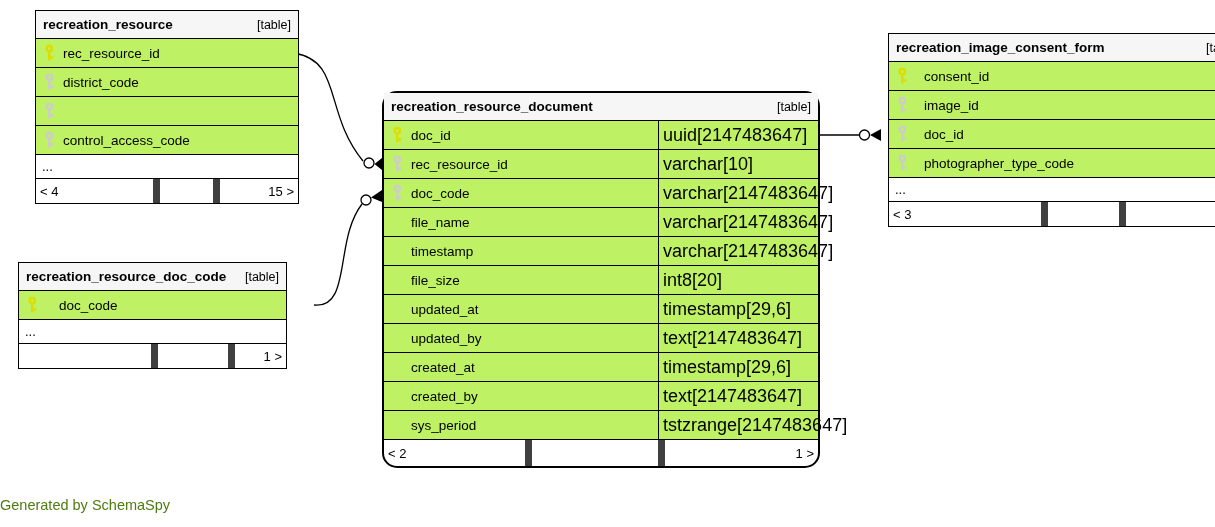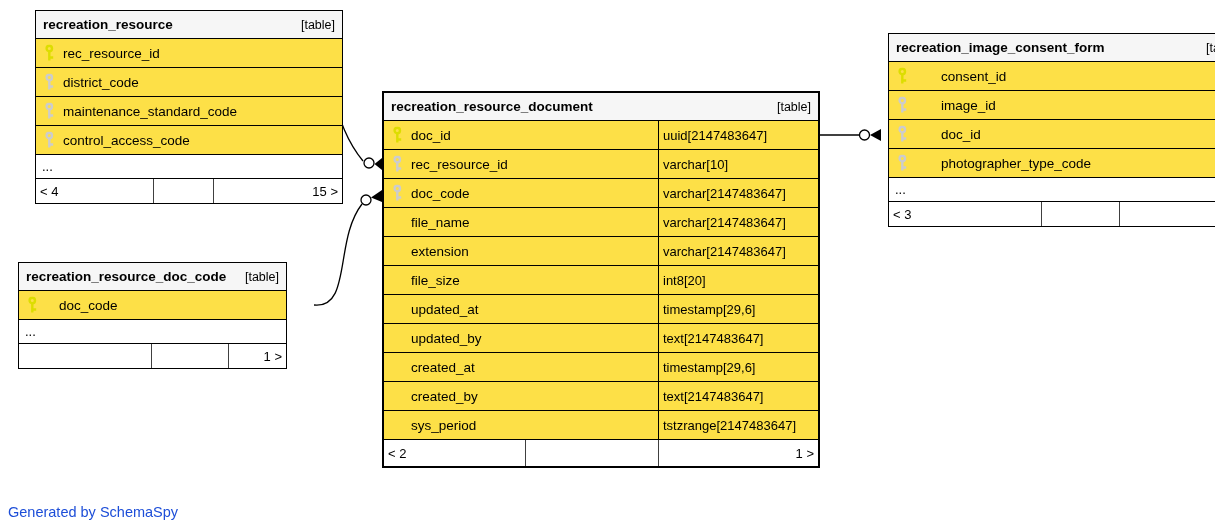--- a/index.html
+++ b/index.html
@@ -7,47 +7,47 @@
     width:1215px;height:527px;position:relative;background:#ffffff;
     font-family:"Liberation Sans",sans-serif;color:#000;overflow:hidden;
   }
   .edges{position:absolute;left:0;top:0;pointer-events:none;}
   .tnode{position:absolute;background:#fff;border:1px solid #000;box-sizing:border-box;}
   .tnode.emph{border-width:2px;}
   .thead{display:flex;justify-content:space-between;align-items:center;height:28px;
          background:#f6f6f6;border-bottom:1px solid #000;padding:0 7px;box-sizing:border-box;}
   .tname{font-weight:bold;font-size:13.5px;white-space:nowrap;}
   .ttag{font-size:12.5px;white-space:nowrap;margin-left:10px;}
-  .trow{display:flex;height:29px;border-bottom:1px solid #000;box-sizing:border-box;align-items:stretch;background:#fde047;}
+  .trow{display:flex;height:29px;border-bottom:1px solid #000;box-sizing:border-box;align-items:stretch;background:#bef264;}
   .ncell{position:relative;display:flex;align-items:center;flex:1;min-width:0;}
   .keyicon{position:absolute;left:8px;top:50%;transform:translateY(-50%);width:11px;height:17px;display:block;}
   .col-label{margin-left:27px;font-size:13.5px;white-space:nowrap;}
   .tcell{flex:0 0 162px;border-left:1px solid #000;display:flex;align-items:center;
-         padding-left:4px;font-size:13px;white-space:nowrap;box-sizing:border-box;}
+         padding-left:4px;font-size:18px;white-space:nowrap;box-sizing:border-box;}
   .erow{height:24px;border-bottom:1px solid #000;display:flex;align-items:center;
         padding-left:6px;font-size:13px;box-sizing:border-box;}
   .tfoot{display:flex;height:24px;font-size:13px;box-sizing:border-box;}
   .fc{display:flex;align-items:center;padding:0 4px;box-sizing:border-box;white-space:nowrap;}
-  .fc1,.fc2{border-left:1px solid #404040;}
+  .fc1,.fc2{border-left:7px solid #404040;}
   .fc2{flex:1;justify-content:flex-end;}
   
-  #t0{left:35px;top:10px;width:308px;}
+  #t0{left:35px;top:10px;width:264px;}
   #t0 .fc0{width:117px}  #t0 .fc1{width:60px}
   #t1{left:18px;top:262px;width:269px;}
   #t1 .fc0{width:132px}  #t1 .fc1{width:77px}
   #t1 .col-label{margin-left:40px}
-  #t2{left:382px;top:91px;width:438px;}
+  #t2{left:382px;top:91px;width:438px;border-radius:15px;}
   #t2 .ncell{flex:0 0 274px;}
   #t2 .tcell{flex:1;}
   #t2 .tfoot{height:26px;}
   #t2 .fc0{width:141px}  #t2 .fc1{width:133px}
   #t3{left:888px;top:33px;width:360px;}
   #t3 .fc0{width:152px}  #t3 .fc1{width:78px}
-  #t3 .col-label{margin-left:52px}
-  .gen-note{position:absolute;left:8px;top:497px;font-size:14.5px;color:#1d4ed8;margin-top:7px;}
+  #t3 .col-label{margin-left:35px}
+  .gen-note{position:absolute;left:0;top:497px;font-size:14.5px;color:#4d7c0f;}
 </style>
 </head>
 <body>
 
 <svg class="edges" width="1215" height="527">
   <g fill="none" stroke="#000" stroke-width="1.3">
     <path d="M293,53 C343,60 323,112 363,161"></path>
     <circle cx="369" cy="163" r="5" fill="#fff"></circle>
     <path d="M374.5,164 L382,158 L382,170 Z" fill="#000" stroke="none"></path>
   </g>
@@ -85,21 +85,20 @@
           </svg></span>
         <span class="col-label">district_code</span>
       </div>
     </div>
     <div class="trow">
       <div class="ncell">
         <span class="keyicon"><svg viewBox="0 0 11 17" width="11" height="17">
             <circle cx="5.3" cy="4" r="2.7" fill="none" stroke="#cccccc" stroke-width="2.4"></circle>
             <path d="M5.3 6.6 V16 M5.3 13 H9.2" fill="none" stroke="#cccccc" stroke-width="2.4"></path>
           </svg></span>
-        <span class="col-label">maintenance_standard_code</span>
       </div>
     </div>
     <div class="trow">
       <div class="ncell">
         <span class="keyicon"><svg viewBox="0 0 11 17" width="11" height="17">
             <circle cx="5.3" cy="4" r="2.7" fill="none" stroke="#cccccc" stroke-width="2.4"></circle>
             <path d="M5.3 6.6 V16 M5.3 13 H9.2" fill="none" stroke="#cccccc" stroke-width="2.4"></path>
           </svg></span>
         <span class="col-label">control_access_code</span>
       </div>
@@ -168,21 +167,21 @@
       <div class="tcell">varchar[2147483647]</div>
     </div>
     <div class="trow">
       <div class="ncell">
         <span class="col-label">file_name</span>
       </div>
       <div class="tcell">varchar[2147483647]</div>
     </div>
     <div class="trow">
       <div class="ncell">
-        <span class="col-label">extension</span>
+        <span class="col-label">timestamp</span>
       </div>
       <div class="tcell">varchar[2147483647]</div>
     </div>
     <div class="trow">
       <div class="ncell">
         <span class="col-label">file_size</span>
       </div>
       <div class="tcell">int8[20]</div>
     </div>
     <div class="trow">

